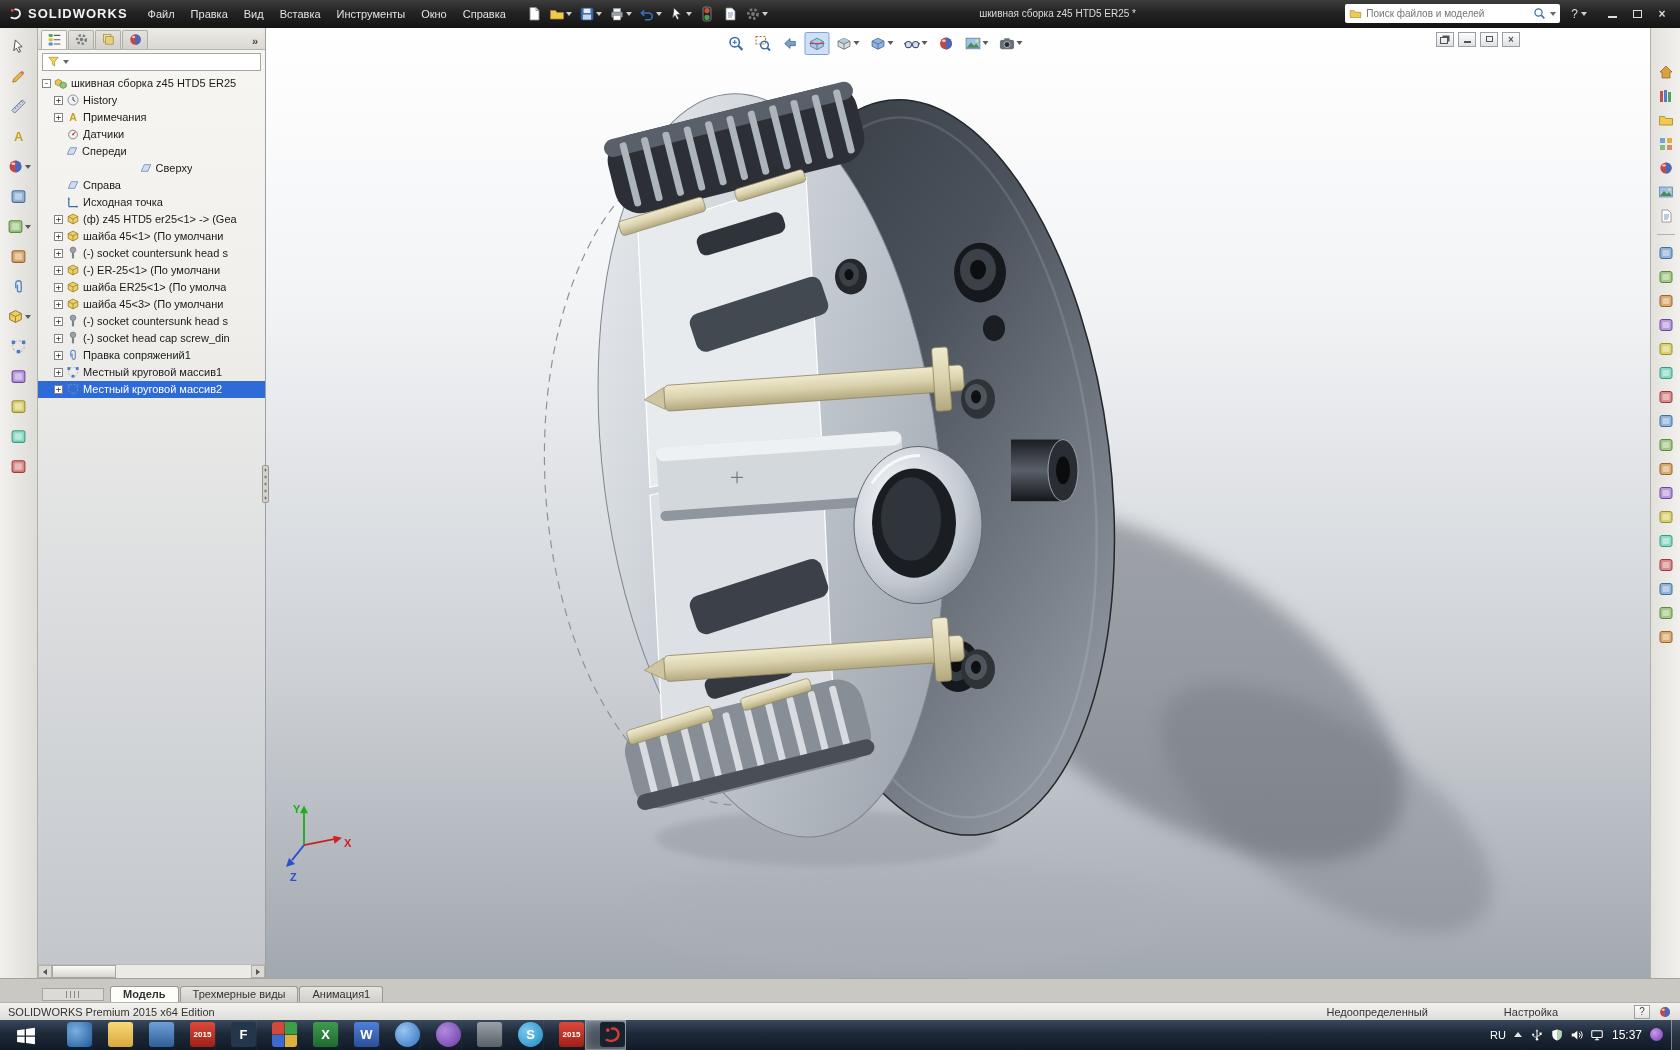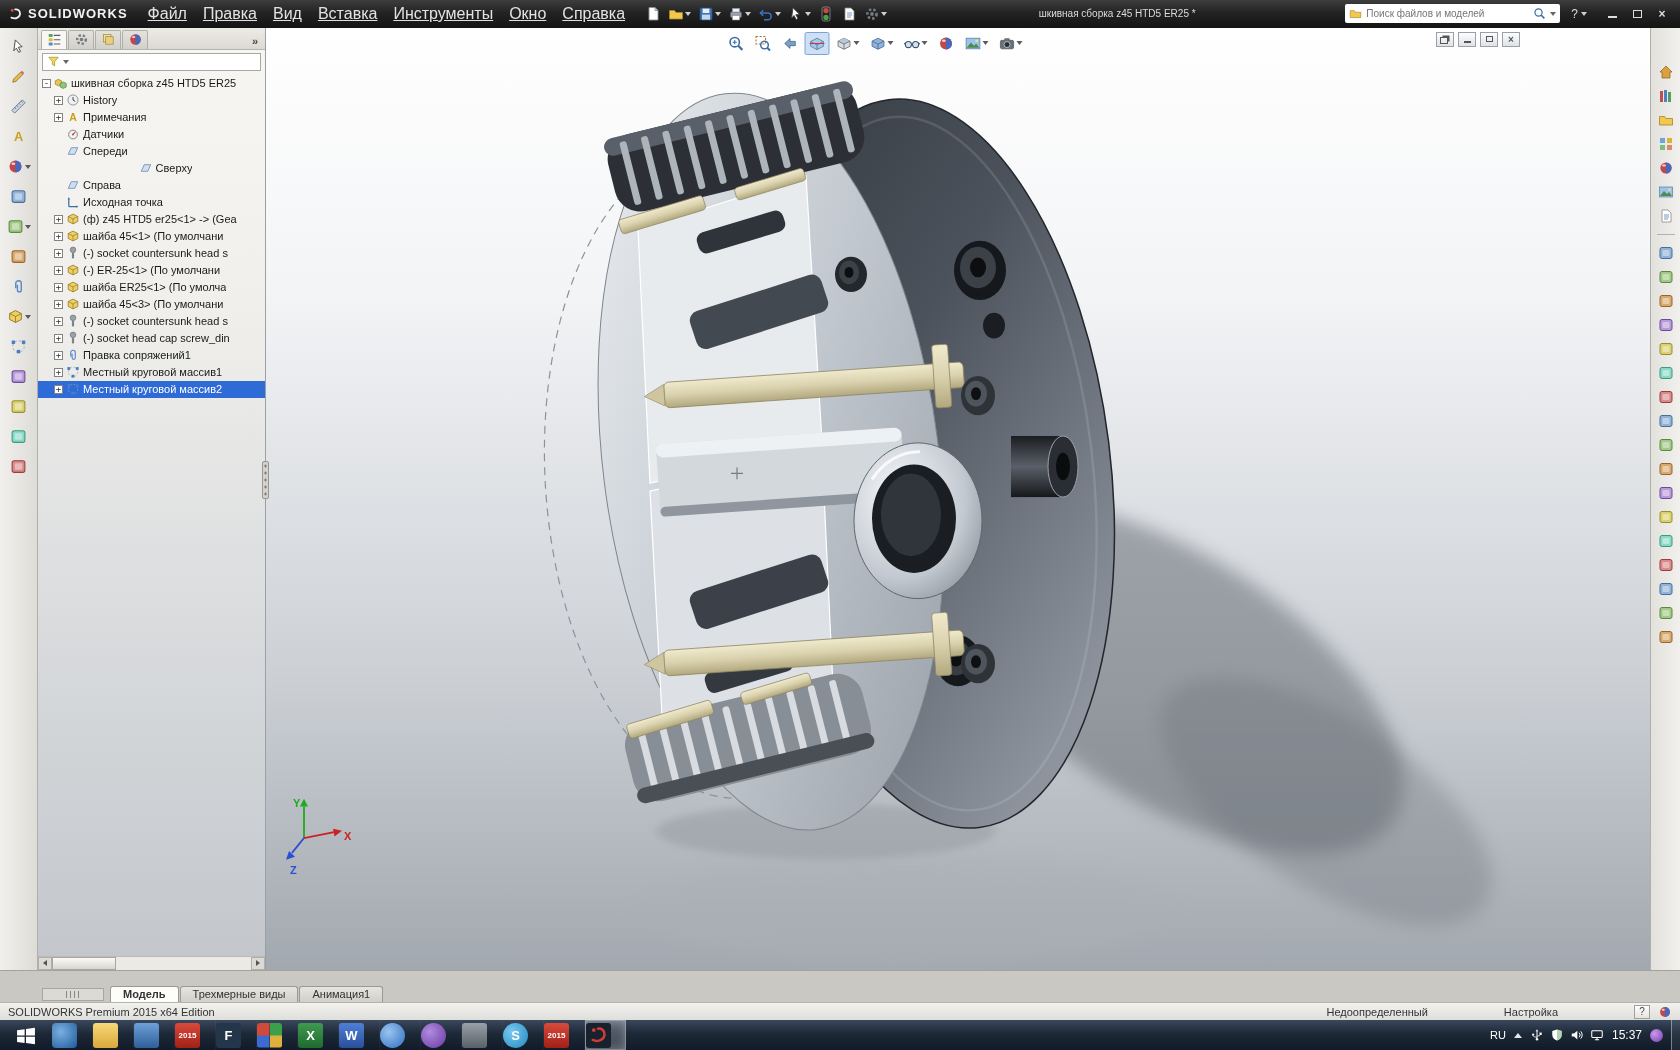--- a/index.html
+++ b/index.html
@@ -7,21 +7,21 @@
   body { font-family:"Liberation Sans", sans-serif; font-size:12px; background:#000; }
   .app { width:1680px; height:1050px; display:flex; flex-direction:column; }
 
   
   .titlebar { height:28px; display:flex; align-items:center; gap:6px; padding:0 8px;
     background:linear-gradient(#3d3d3d,#232323 45%,#141414); color:#e6e6e6; }
   .brand { display:flex; align-items:center; gap:4px; }
   .brandmark { width:18px; height:18px; display:inline-block; }
   .brandtext { font-weight:bold; letter-spacing:1px; font-size:13px; color:#f2f2f2; }
   .menus { display:flex; margin-left:6px; }
-  .menu { padding:4px 8px; font-size:16px; color:#e2e2e2; cursor:default;text-decoration:underline; }
+  .menu { padding:4px 8px; font-size:11px; color:#e2e2e2; cursor:default; }
   .qat { display:flex; align-items:center; gap:3px; margin-left:4px; }
   .qbtn { display:flex; align-items:center; gap:1px; padding:2px 2px; border-radius:2px; }
   .ic { display:inline-block; width:16px; height:16px; line-height:0; }
   .ic svg { width:100%; height:100%; }
   .caret-dn { width:0; height:0; border-left:3px solid transparent; border-right:3px solid transparent; border-top:4px solid #5a5a5a; display:inline-block; }
   .titlebar .caret-dn { border-top-color:#cfcfcf; }
   .doc-title { flex:1; text-align:center; font-size:10px; color:#dcdcdc; white-space:nowrap; overflow:hidden; }
   .search { width:215px; height:19px; background:#fff; border-radius:2px; display:flex; align-items:center; gap:4px; padding:0 4px; }
   .search .ic { width:13px; height:13px; }
   .search-input { flex:1; border:none; outline:none; font-size:10px; color:#555; background:transparent; font-family:"Liberation Sans",sans-serif; min-width:0; }
@@ -89,21 +89,21 @@
 
   
   .right-strip { position:absolute; right:0; top:0; bottom:0; width:30px;
     background:linear-gradient(270deg,#f1f0ed,#e2e1dc); border-left:1px solid #b0afaa;
     display:flex; flex-direction:column; align-items:center; padding-top:34px; gap:4px; }
   .rbtn { width:22px; height:20px; display:flex; align-items:center; justify-content:center; border-radius:2px; }
   .rbtn .ic { width:16px; height:16px; }
   .rdiv { width:18px; height:1px; background:#b4b2ac; margin:4px 0; }
 
   
-  .tabs-row { height:33px; background:#c9c8c3; border-top:1px solid #a3a29c; display:flex; align-items:flex-end; padding-left:40px; }
+  .tabs-row { height:24px; background:#c9c8c3; border-top:1px solid #a3a29c; display:flex; align-items:flex-end; padding-left:40px; }
   .mini-scroll { width:62px; height:13px; margin:0 6px 1px 2px; background:#dcdad4; border:1px solid #a8a6a0;
     display:flex; align-items:center; justify-content:center; }
   .mini-scroll .grip { width:14px; height:7px;
     background-image:repeating-linear-gradient(90deg,#8a8883 0 1px,transparent 1px 4px); }
   .doc-tabs { display:flex; align-items:flex-end; height:100%; }
   .dtab { padding:1px 12px 2px 12px; margin-right:1px; border:1px solid #9a9a94; border-bottom:none;
     border-radius:3px 3px 0 0; background:linear-gradient(#e6e5e0,#d0cfc9); font-size:11px; color:#333; }
   .dtab.active { background:#fdfdfa; font-weight:bold; }
 
   
@@ -115,21 +115,21 @@
     display:flex; align-items:center; justify-content:center; font-size:10px; color:#444; }
   .sb-ball { width:14px; height:14px; display:inline-block; }
   .sb-ball svg { width:100%; height:100%; }
 
   
   .taskbar { height:30px; background:linear-gradient(#39485d 0%,#1e2938 45%,#101a29 100%);
     display:flex; align-items:center; color:#fff; }
   .start { width:52px; height:30px; display:flex; align-items:center; justify-content:center; }
   .start .ic { width:22px; height:22px; }
   .tb-apps { display:flex; height:30px; }
-  .tb-slot { width:41px; height:30px; display:flex; align-items:center; justify-content:flex-start; border-right:1px solid rgba(255,255,255,.04); }
+  .tb-slot { width:41px; height:30px; display:flex; align-items:center; justify-content:flex-end; border-right:1px solid rgba(255,255,255,.04); }
   .tb-slot.active { background:rgba(255,255,255,.22); box-shadow:inset 0 0 8px rgba(255,255,255,.3); border:1px solid rgba(255,255,255,.35); }
   .tb-ic { width:25px; height:25px; border-radius:3px; display:flex; align-items:center; justify-content:center;
     font-weight:bold; color:#fff; font-size:13px; overflow:hidden; }
   .tb-ic .ic { width:22px; height:22px; }
   .st-folder { background:linear-gradient(#f7d878,#d9a83c); }
   .st-disk { background:linear-gradient(#6f9fd9,#2f5f99); }
   .st-red2015 { background:linear-gradient(#d94a3c,#a02015); font-size:8px; }
   .st-letter-f { background:#24364a; }
   .st-quad { background-image:linear-gradient(#d04a3c,#d04a3c),linear-gradient(#3ca04a,#3ca04a),linear-gradient(#3c6ad0,#3c6ad0),linear-gradient(#e0b03c,#e0b03c);
     background-size:50% 50%; background-position:0 0,100% 0,0 100%,100% 100%; background-repeat:no-repeat; }
@@ -689,21 +689,21 @@
             </div>
             <div class="trow" style="padding-left: 15px;">
               <span class="expand" style="visibility: hidden;"></span>
               <span class="ic"><svg viewBox="0 0 16 16">
                   <circle cx="8" cy="8.6" r="5" fill="none" stroke="#7a8088" stroke-width="1.1"></circle>
                   <path d="M8 8.6l2.6-3" stroke="#c83c3c" stroke-width="1.2"></path>
                   <circle cx="8" cy="8.6" r="1.1" fill="#c83c3c"></circle>
                 </svg></span>
               <span class="tlabel">Датчики</span>
             </div>
-            <div class="trow" style="padding-left: 15px;">
+            <div class="trow" style=" margin-left: 14px;">
               <span class="expand" style="visibility: hidden;"></span>
               <span class="ic"><svg viewBox="0 0 16 16">
                   <path d="M2.6 11.8 6 4.2h7.4L10 11.8z" fill="rgba(140,175,220,.3)" stroke="#5b87c7" stroke-width=".9"></path>
                 </svg></span>
               <span class="tlabel">Спереди</span>
             </div>
             <div class="trow" style="padding-left: 15px; justify-content: center;">
               <span class="expand" style="visibility: hidden;"></span>
               <span class="ic"><svg viewBox="0 0 16 16">
                   <path d="M2.6 11.8 6 4.2h7.4L10 11.8z" fill="rgba(140,175,220,.3)" stroke="#5b87c7" stroke-width=".9"></path>

